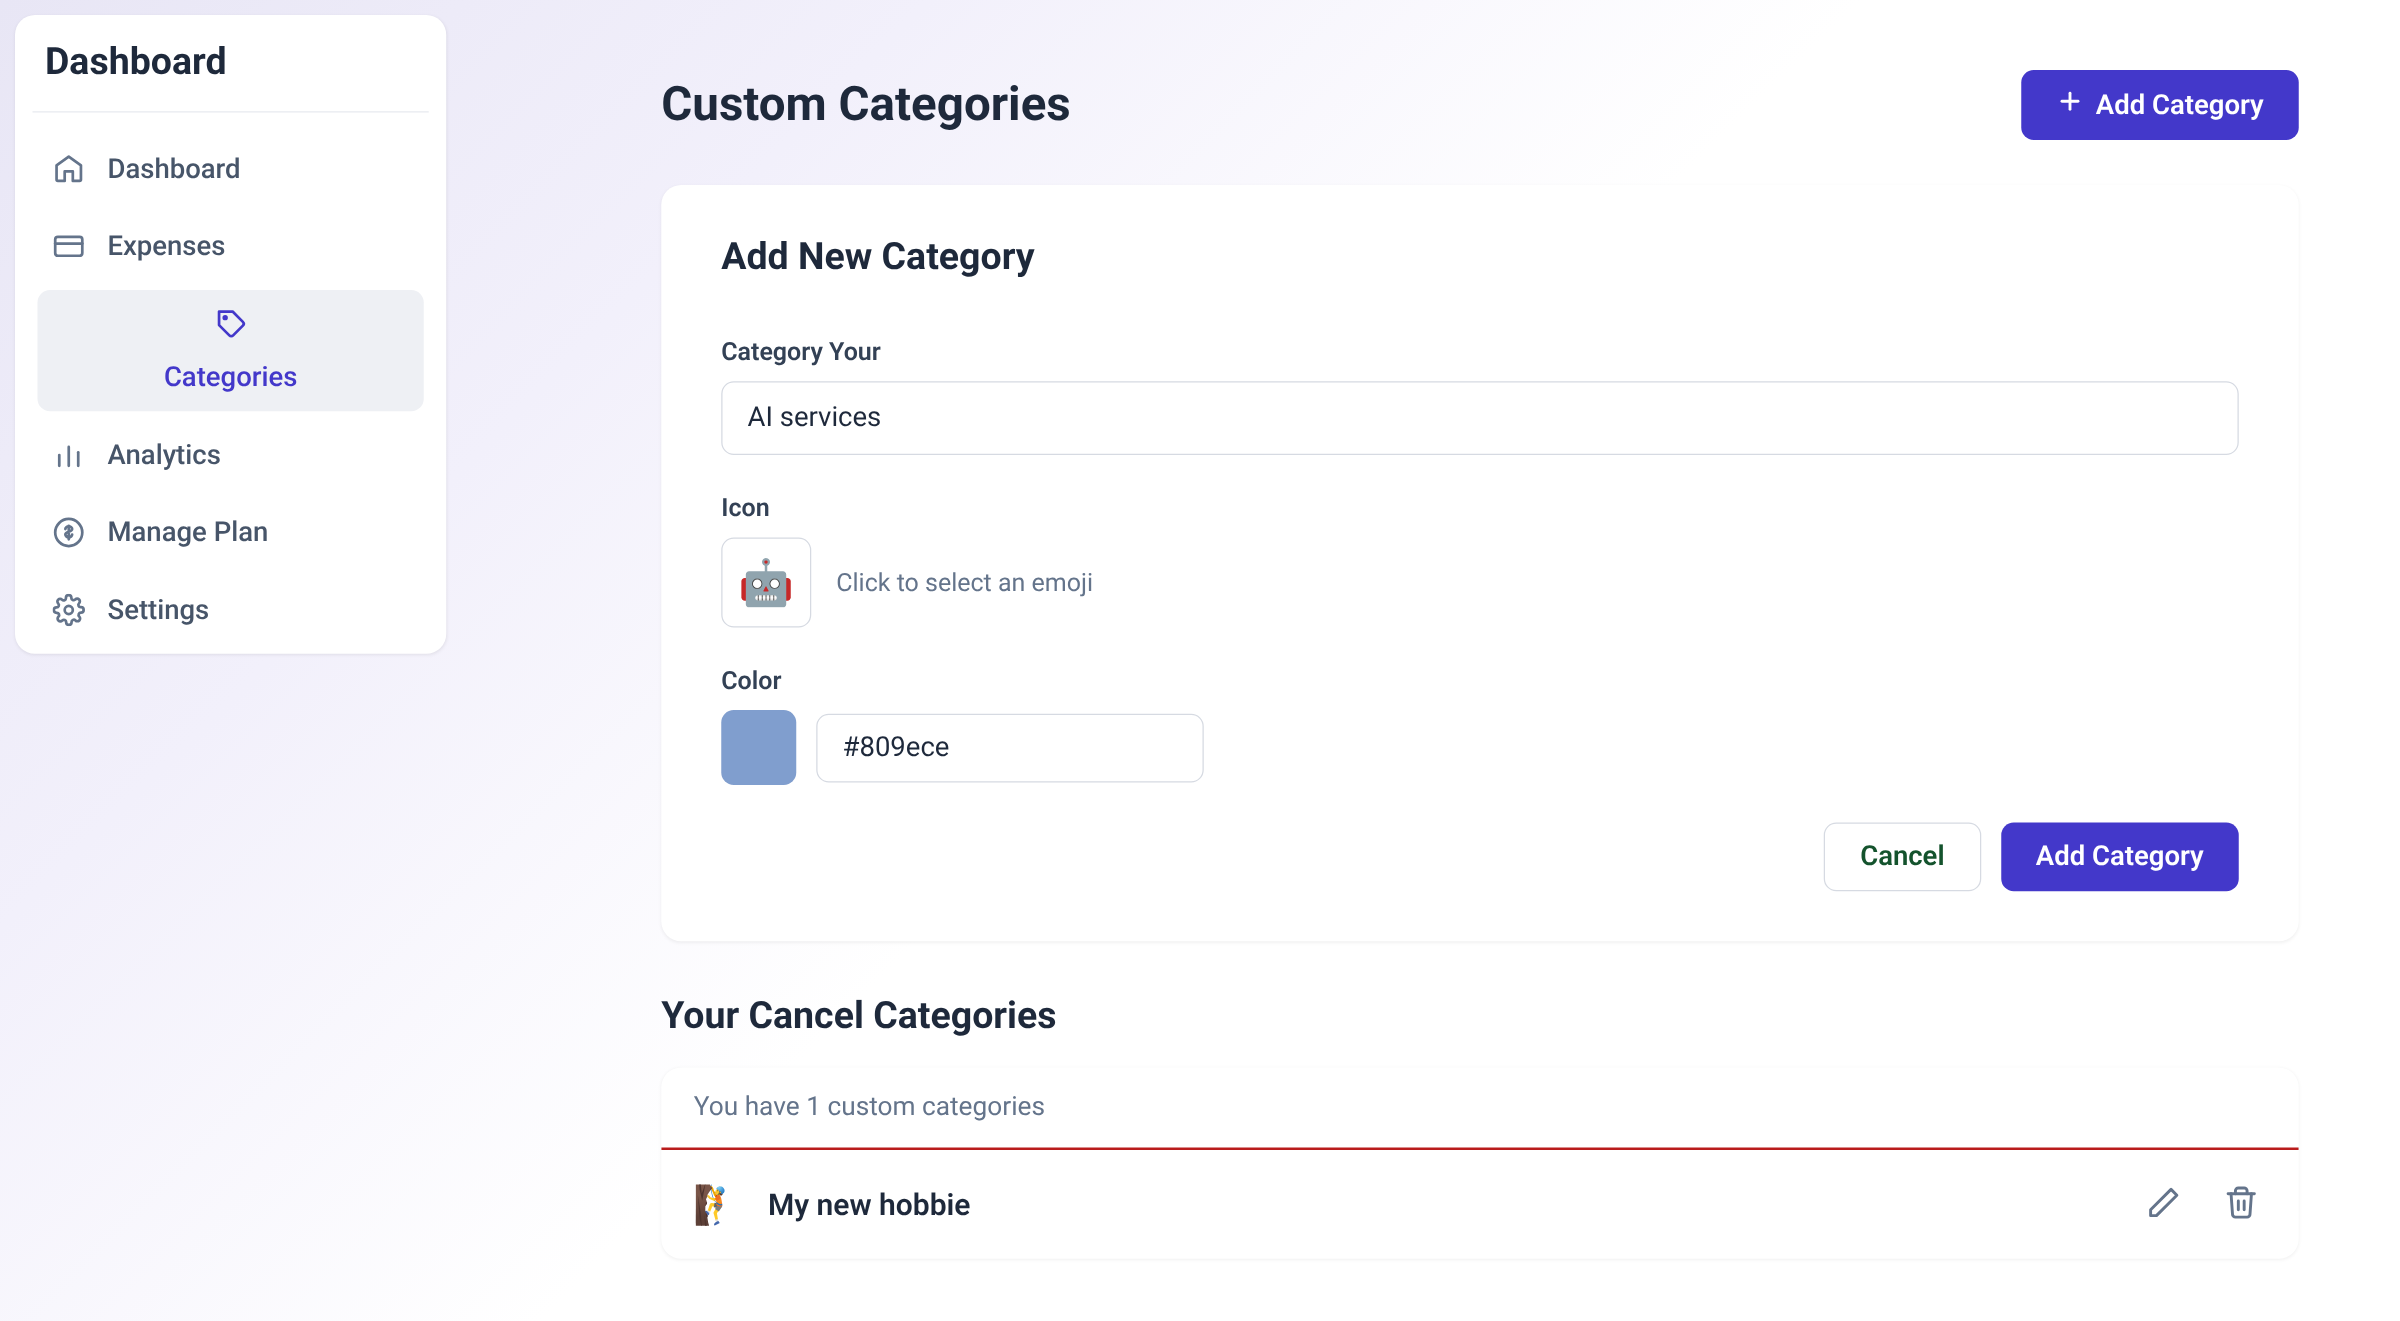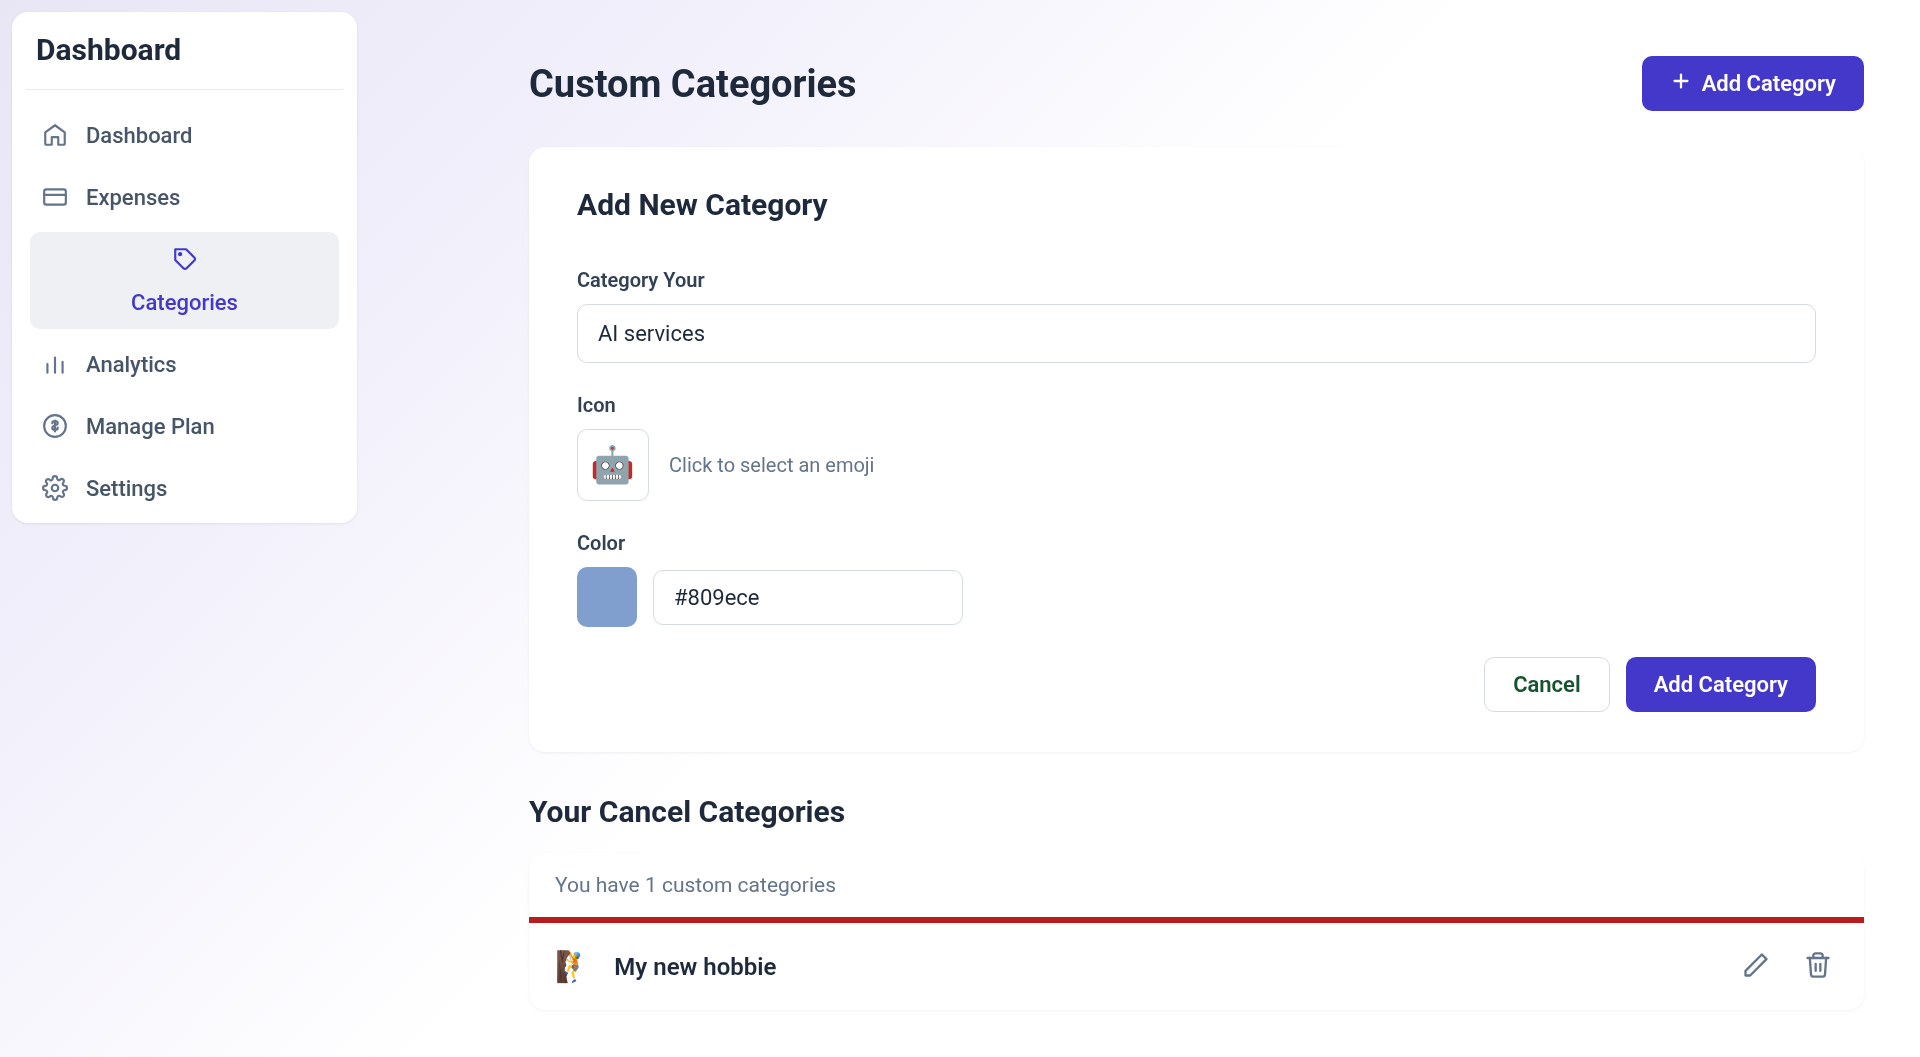--- a/index.html
+++ b/index.html
@@ -63,21 +63,21 @@
     align-items: center;
     justify-content: center;
     color: #64748b;
   }
   .sidebar-item.active .icon { color: #4338ca; }
   .sidebar-item svg { width: 26px; height: 26px; }
 
   
   .main {
     flex: 1;
-    padding: 56px 56px 0 160px;
+    padding: 56px 81px 0 160px;
     overflow-y: auto;
   }
   .page-header {
     display: flex;
     justify-content: space-between;
     align-items: center;
     margin-bottom: 36px;
   }
   .page-title {
     font-size: 38px;
@@ -198,21 +198,21 @@
   .list-card {
     background: #ffffff;
     border-radius: 16px;
     box-shadow: 0 1px 3px rgba(0,0,0,0.06);
     overflow: hidden;
   }
   .list-header {
     padding: 20px 26px;
     color: #64748b;
     font-size: 21px;
-    border-bottom: 6px solid #b91c1c;
+    border-bottom: 2px solid #b91c1c;
   }
   .list-row {
     display: flex;
     align-items: center;
     padding: 22px 26px;
     gap: 22px;
   }
   .list-row .row-icon { font-size: 30px; }
   .list-row .row-label {
     flex: 1;

